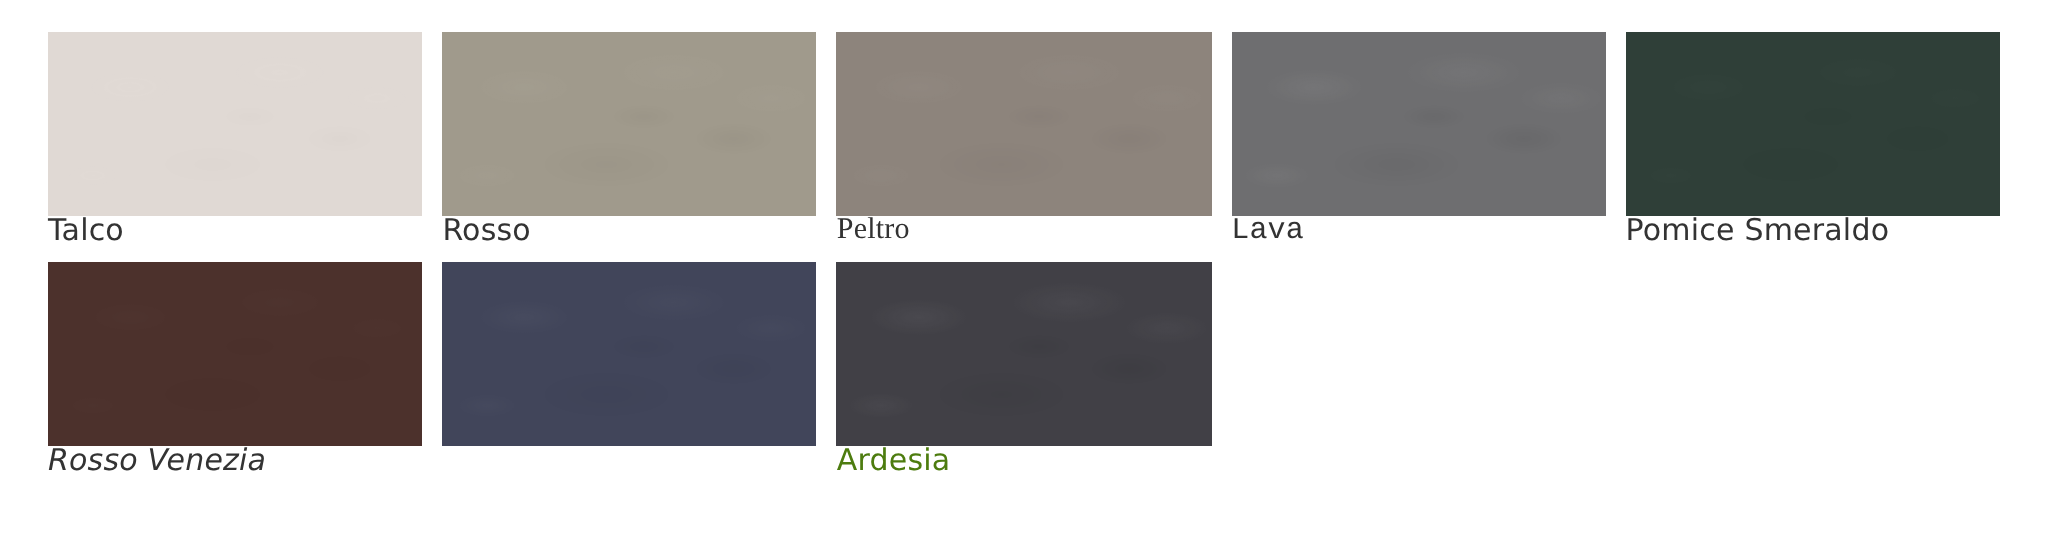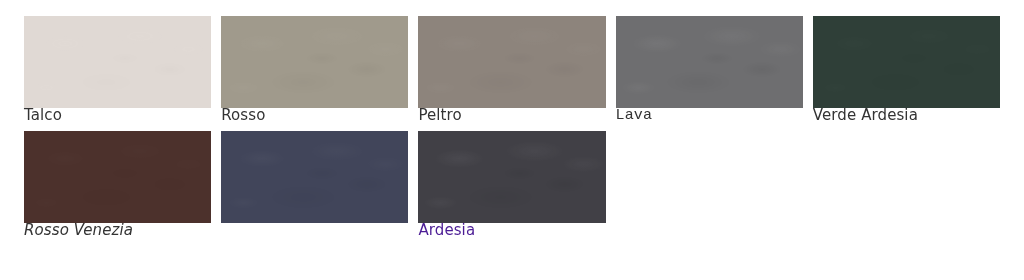--- a/index.html
+++ b/index.html
@@ -81,44 +81,44 @@
     <div class="swatch-card">
       <div class="swatch-chip texture-medium" style="background-color: rgb(160, 154, 140);">
         <div class="texture"></div>
       </div>
       <div class="swatch-label" style="color: rgb(51, 51, 51);">Rosso</div>
     </div>
     <div class="swatch-card">
       <div class="swatch-chip texture-medium" style="background-color: rgb(141, 132, 124);">
         <div class="texture"></div>
       </div>
-      <div class="swatch-label" style="color: rgb(51, 51, 51);">Peltro</div>
+      <div class="swatch-label" style="color: rgb(51, 51, 51); font-family: Liberation Serif, serif;">Peltro</div>
     </div>
     <div class="swatch-card">
       <div class="swatch-chip texture-strong" style="background-color: rgb(110, 110, 112);">
         <div class="texture"></div>
       </div>
       <div class="swatch-label" style="color: rgb(51, 51, 51); font-family: Liberation Mono, monospace;">Lava</div>
     </div>
     <div class="swatch-card">
       <div class="swatch-chip texture-light" style="background-color: rgb(47, 63, 56);">
         <div class="texture"></div>
       </div>
-      <div class="swatch-label" style="color: rgb(51, 51, 51);">Verde Ardesia</div>
+      <div class="swatch-label" style="color: rgb(51, 51, 51);">Pomice Smeraldo</div>
     </div>
     <div class="swatch-card">
       <div class="swatch-chip texture-light" style="background-color: rgb(76, 49, 44);">
         <div class="texture"></div>
       </div>
       <div class="swatch-label" style="color: rgb(51, 51, 51); font-style: italic;">Rosso Venezia</div>
     </div>
     <div class="swatch-card">
       <div class="swatch-chip texture-medium" style="background-color: rgb(65, 69, 90);">
         <div class="texture"></div>
       </div>
     </div>
     <div class="swatch-card">
       <div class="swatch-chip texture-strong" style="background-color: rgb(65, 64, 70);">
         <div class="texture"></div>
       </div>
-      <div class="swatch-label" style="color: #4c1d95;">Ardesia</div>
+      <div class="swatch-label" style="color: #4d7c0f;">Ardesia</div>
     </div>
   </div>
 
 </body></html>

